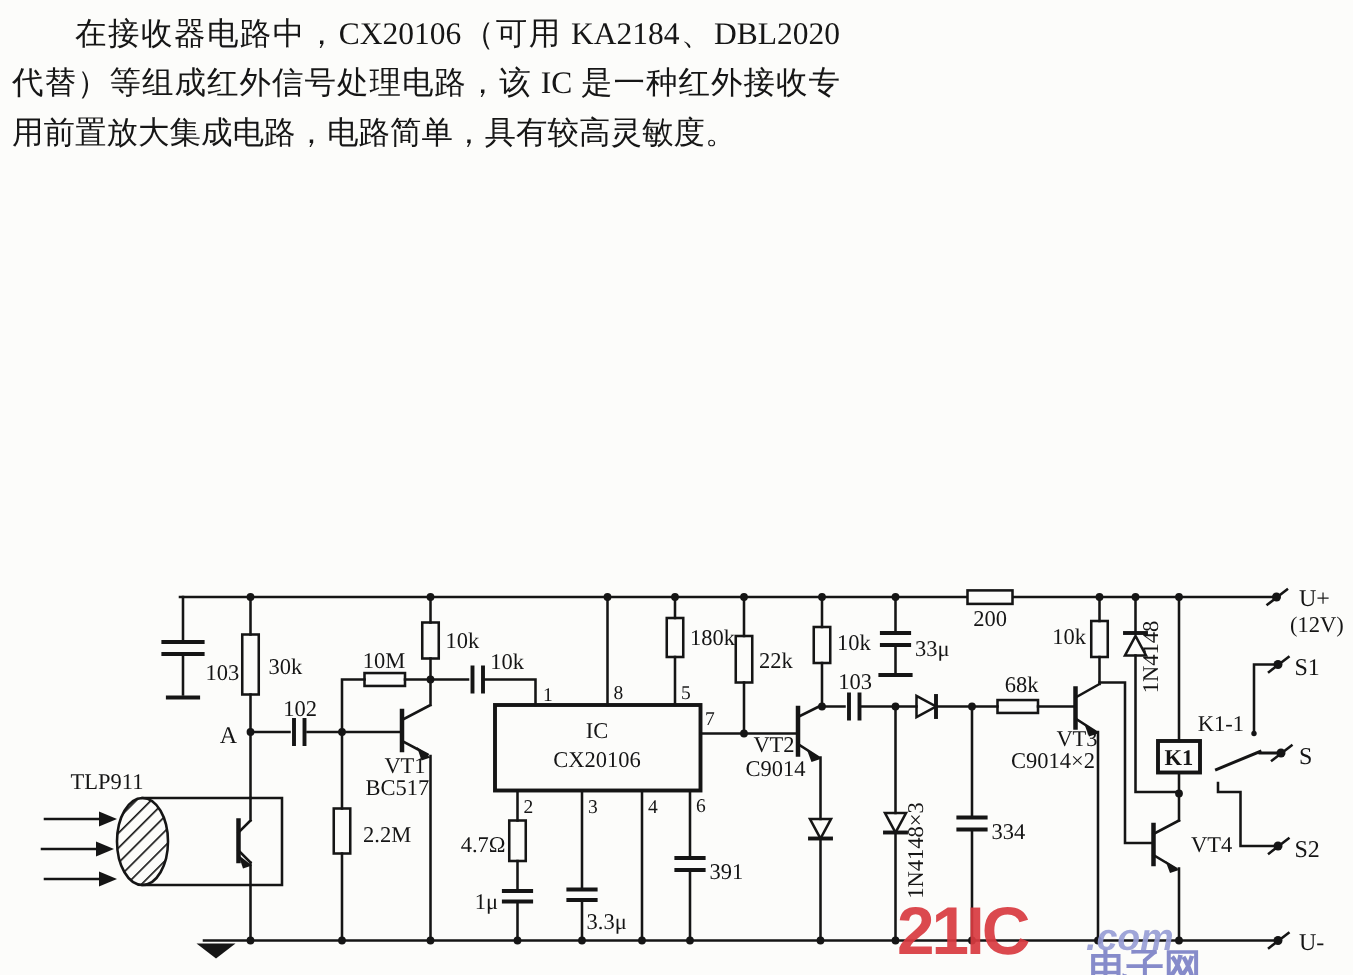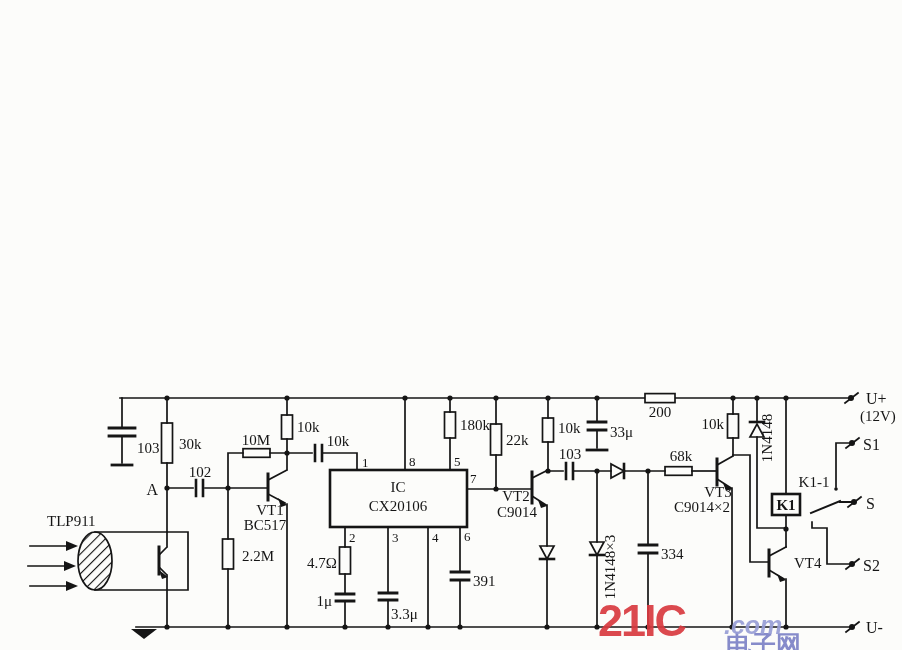--- a/index.html
+++ b/index.html
@@ -25,20 +25,21 @@
       font-family:"Liberation Sans","DejaVu Sans",sans-serif;}
   .wm-21ic{left:598px;top:595px;font-size:45px;font-weight:bold;
       color:#d93a40;letter-spacing:-2px;}
   .wm-cn{left:726px;top:628px;font-size:25px;font-weight:bold;color:#7d82c6;}
   .wm-com{left:724px;top:611px;font-size:25px;font-weight:bold;font-style:italic;color:#989ed6;text-align:center;}
 </style>
 </head>
 <body>
 
 <div class="article">
+  <p>在接收器电路中，CX20106（可用 KA2184、DBL2020 代替）等组成红外信号处理电路，该 IC 是一种红外接收专用前置放大集成电路，电路简单，具有较高灵敏度。</p>
 </div>
 
 <svg class="schematic" width="902" height="272" viewBox="0 378 902 272" stroke="#151515" stroke-width="1.7" fill="none" stroke-linecap="square">
   <defs>
     <pattern id="hatch" width="7" height="7" patternUnits="userSpaceOnUse" patternTransform="rotate(45)">
       <line x1="0" y1="0" x2="0" y2="7" stroke="#151515" stroke-width="2.2"></line>
     </pattern>
   </defs>
 
   <g>

